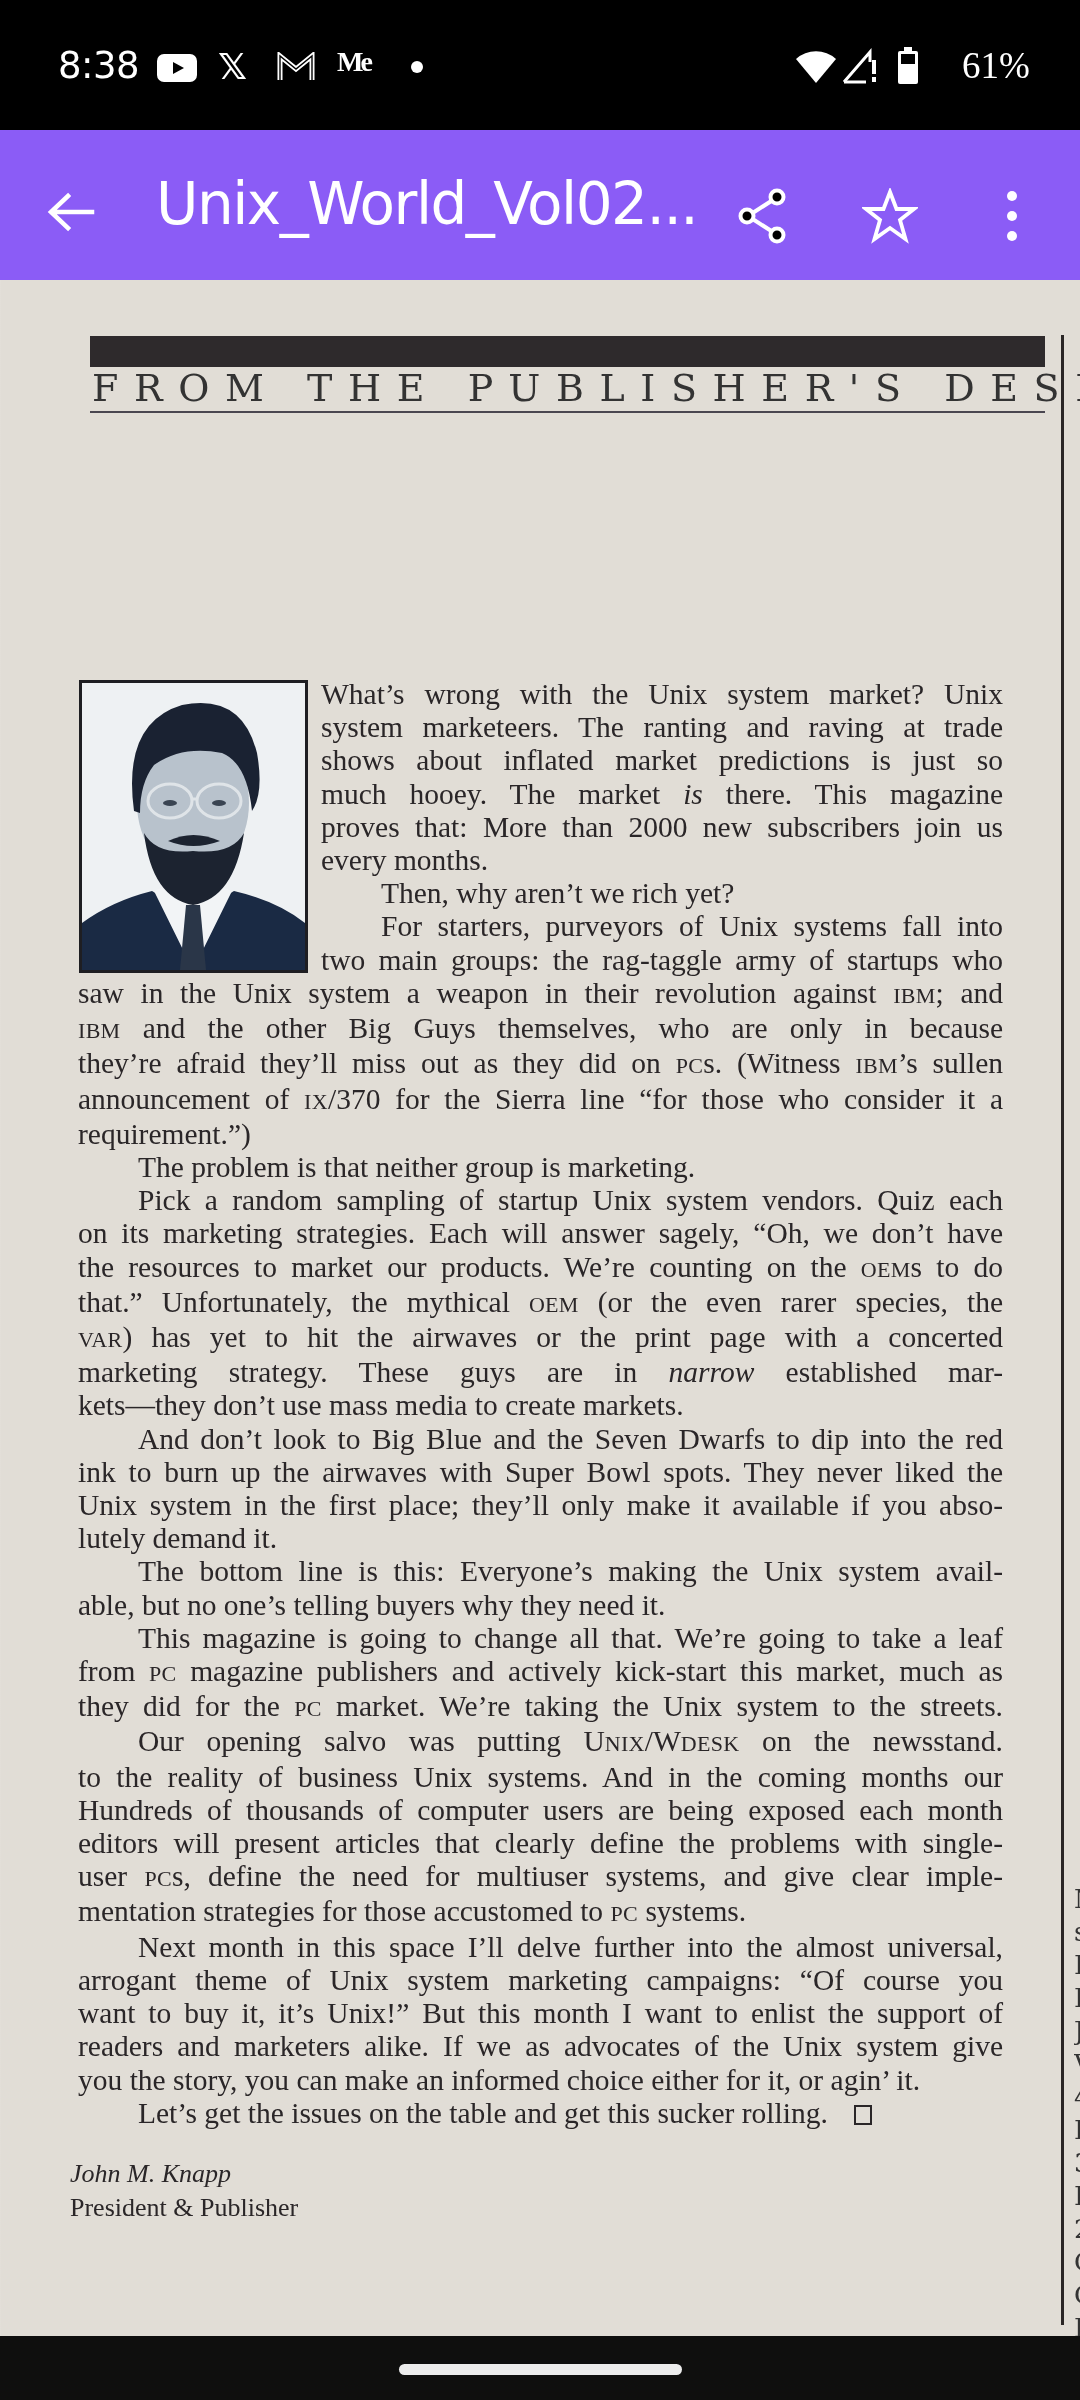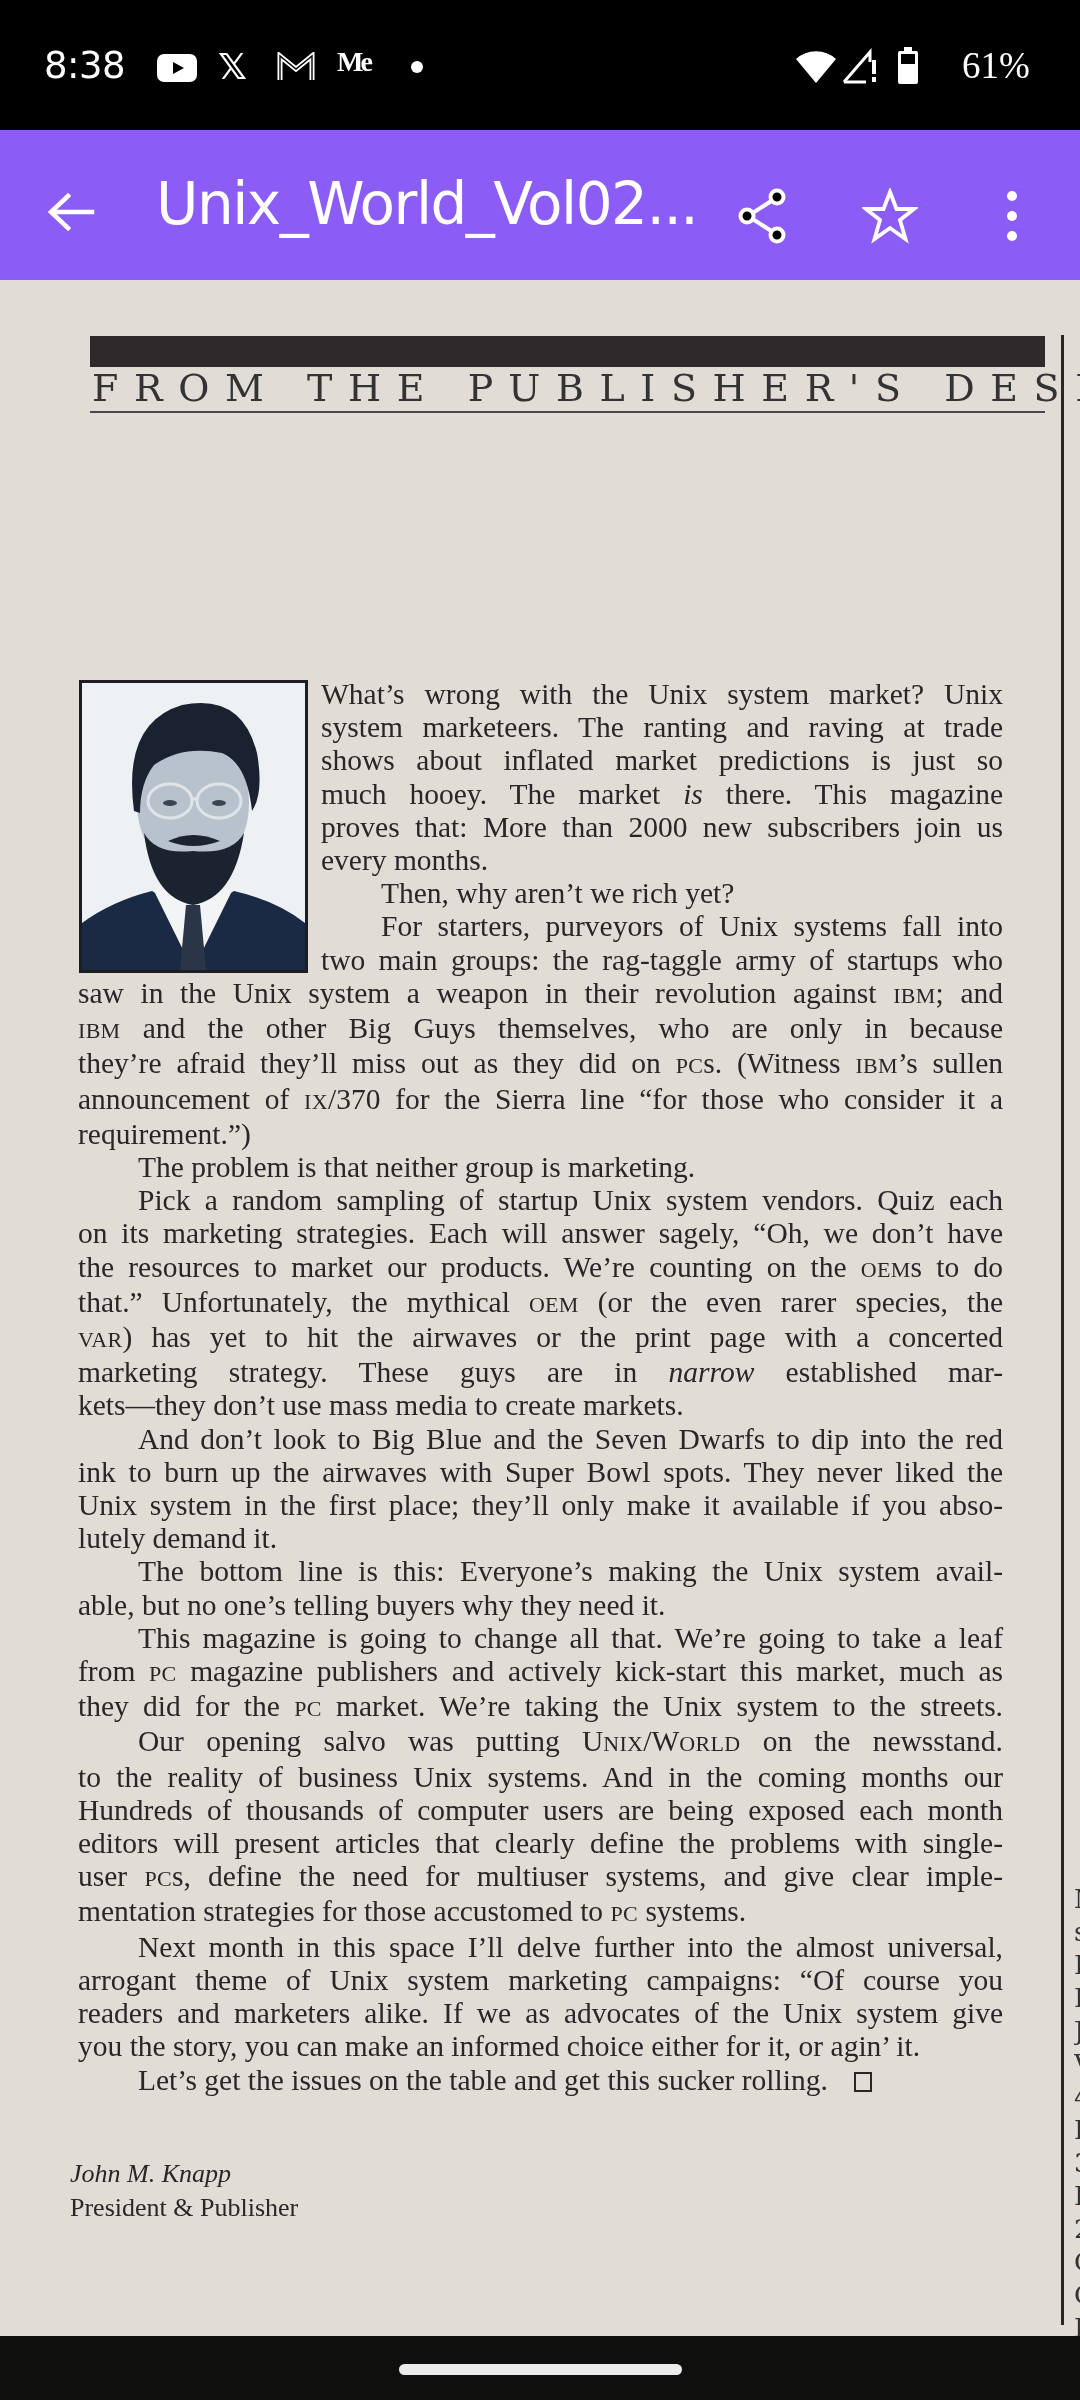--- a/index.html
+++ b/index.html
@@ -1,21 +1,21 @@
 <!DOCTYPE html>
 <html><head>
 <meta charset="utf-8">
 <style>
   * { box-sizing: border-box; margin: 0; padding: 0; }
   html, body { width: 1080px; height: 2400px; overflow: hidden; background: #000; }
   body { position: relative; font-family: "Liberation Sans", sans-serif; }
 
   
   .status-bar { position: absolute; left: 0; top: 0; width: 1080px; height: 130px; background: #000; color: #fff; }
-  .sb-time { position: absolute; left: 44px; top: 44px; font-size: 37px; font-family: "DejaVu Sans", sans-serif; letter-spacing: -0.5px; }
+  .sb-time { position: absolute; left: 58px; top: 44px; font-size: 37px; font-family: "DejaVu Sans", sans-serif; letter-spacing: -0.5px; }
   .sb-icon { position: absolute; top: 50px; }
   .sb-yt { left: 157px; top: 54px; width: 40px; height: 28px; background: #fff; border-radius: 7px; }
   .sb-yt::after { content: ""; position: absolute; left: 16px; top: 8px; border-left: 11px solid #000; border-top: 6px solid transparent; border-bottom: 6px solid transparent; }
   .sb-x { left: 218px; top: 46px; font-size: 36px; font-family: "DejaVu Sans", sans-serif; font-weight: bold; }
   .sb-gmail { left: 277px; top: 52px; width: 38px; height: 30px; }
   .sb-medium { left: 337px; top: 46px; font-family: "Liberation Serif", serif; font-size: 28px; font-weight: bold; letter-spacing: -3px; width: 38px; overflow: hidden; white-space: nowrap; }
   .sb-dot { left: 411px; top: 61px; width: 12px; height: 12px; border-radius: 50%; background: #fff; }
   .sb-wifi { left: 795px; top: 48px; width: 42px; height: 36px; }
   .sb-signal { left: 842px; top: 48px; width: 38px; height: 36px; }
   .sb-battery { left: 897px; top: 47px; width: 22px; height: 38px; }
@@ -186,28 +186,29 @@
       <span class="ln last"><span>kets—they don’t use mass media to create markets.</span></span>
       <span class="ln ind"><span>And don’t look to Big Blue and the Seven Dwarfs to dip into the red</span></span>
       <span class="ln"><span>ink to burn up the airwaves with Super Bowl spots. They never liked the</span></span>
       <span class="ln"><span>Unix system in the first place; they’ll only make it available if you abso-</span></span>
       <span class="ln last"><span>lutely demand it.</span></span>
       <span class="ln ind"><span>The bottom line is this: Everyone’s making the Unix system avail-</span></span>
       <span class="ln last"><span>able, but no one’s telling buyers why they need it.</span></span>
       <span class="ln ind"><span>This magazine is going to change all that. We’re going to take a leaf</span></span>
       <span class="ln"><span>from </span><span class="sc">PC</span><span> magazine publishers and actively kick-start this market, much as</span></span>
       <span class="ln"><span>they did for the </span><span class="sc">PC</span><span> market. We’re taking the Unix system to the streets.</span></span>
-      <span class="ln ind"><span>Our opening salvo was putting U</span><span class="sc">NIX</span><span>/W</span><span class="sc">ORLD</span><span> on the newsstand.</span></span>
+      <span class="ln ind"><span>Our opening salvo was putting U</span><span class="sc">NIX</span><span>/W</span><span class="sc">DESK</span><span> on the newsstand.</span></span>
       <span class="ln"><span>to the reality of business Unix systems. And in the coming months our</span></span>
       <span class="ln"><span>Hundreds of thousands of computer users are being exposed each month</span></span>
       <span class="ln"><span>editors will present articles that clearly define the problems with single-</span></span>
       <span class="ln"><span>user </span><span class="sc">PC</span><span>s, define the need for multiuser systems, and give clear imple-</span></span>
       <span class="ln last"><span>mentation strategies for those accustomed to </span><span class="sc">PC</span><span> systems.</span></span>
       <span class="ln ind"><span>Next month in this space I’ll delve further into the almost universal,</span></span>
       <span class="ln"><span>arrogant theme of Unix system marketing campaigns: “Of course you</span></span>
+      <span class="ln"><span>want to buy it, it’s Unix!” But this month I want to enlist the support of</span></span>
       <span class="ln"><span>readers and marketers alike. If we as advocates of the Unix system give</span></span>
       <span class="ln last"><span>you the story, you can make an informed choice either for it, or agin’ it.</span></span>
       <span class="ln last ind"><span>Let’s get the issues on the table and get this sucker rolling.</span><span class="box"></span></span>
     </div>
 
   <div class="signature">
     <div class="it">John M. Knapp</div>
     <div>President &amp; Publisher</div>
   </div>
 </div>

